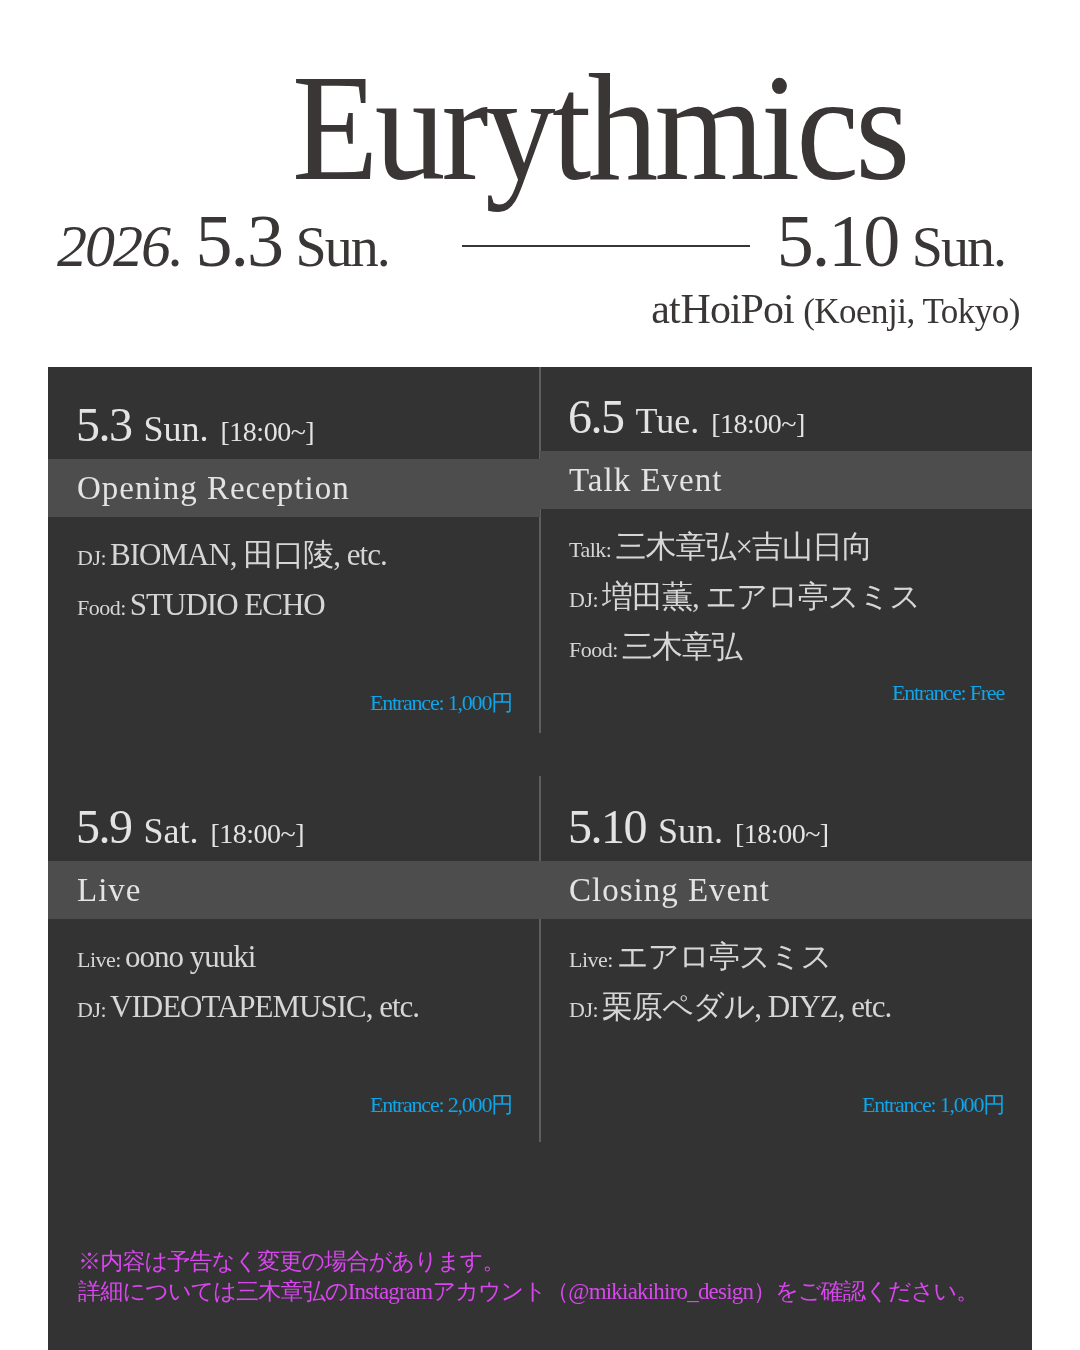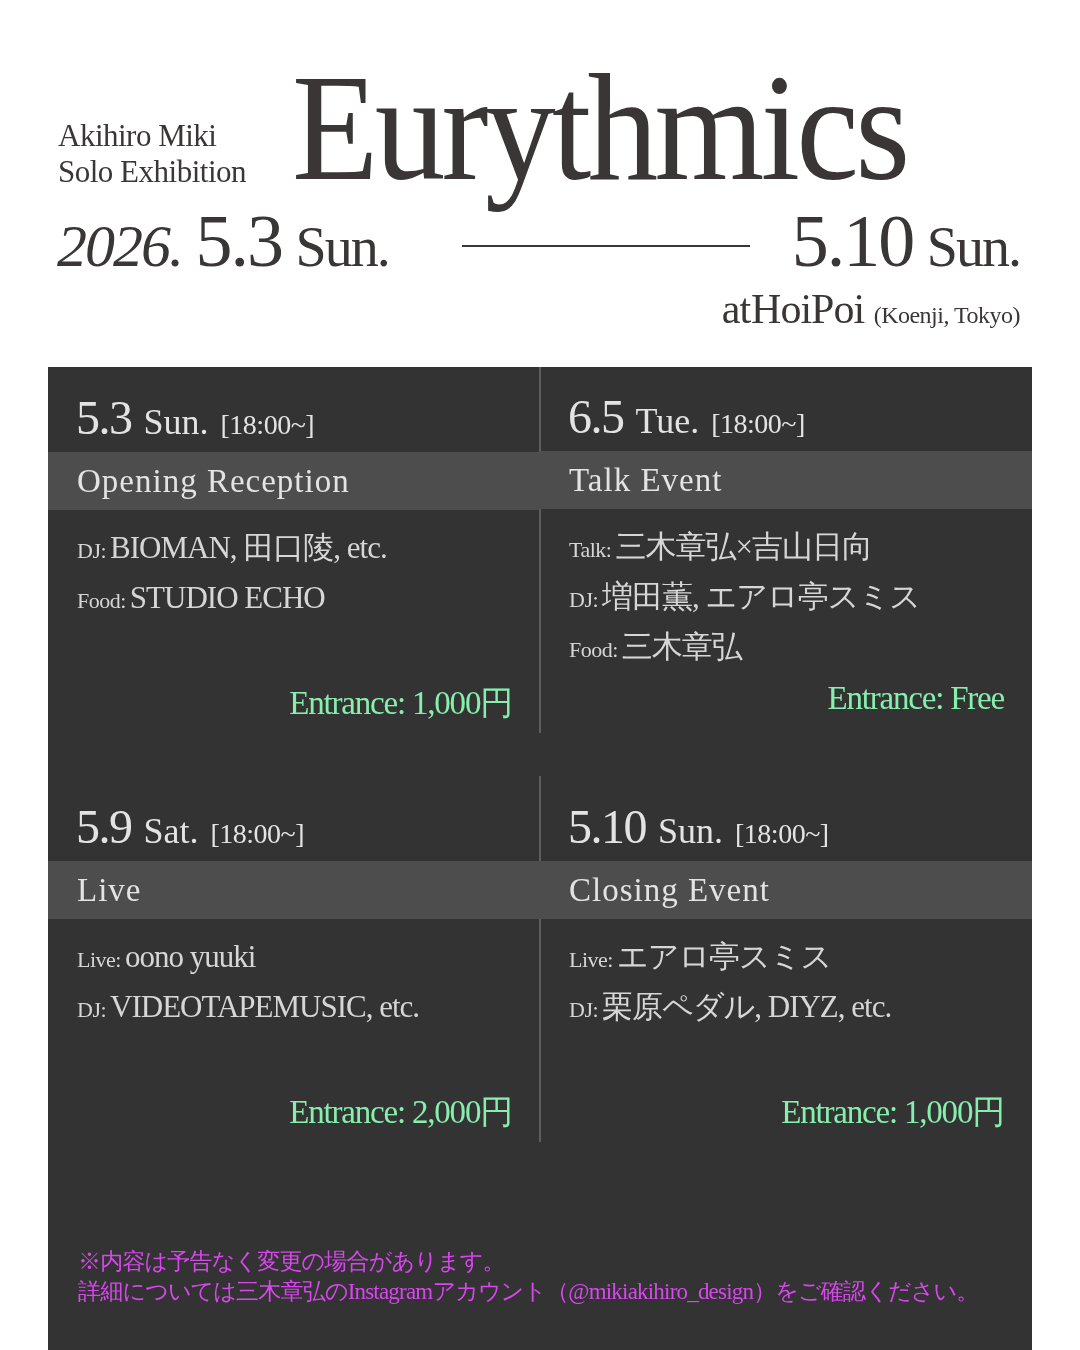--- a/index.html
+++ b/index.html
@@ -20,44 +20,44 @@
       position: absolute; left: 57px; top: 206px;
       font-size: 62px; line-height: 70px; letter-spacing: -2px; white-space: nowrap;
     }
     .date-start .year { font-size: 60px; font-style: italic; }
     .date-start .md { font-size: 74px; }
     .date-start .dow { font-size: 56px; }
     .dash-line {
       position: absolute; left: 462px; top: 245px; width: 288px; height: 2px; background: #3a3636;
     }
     .date-end {
-      position: absolute; right: 60px; top: 206px;
+      position: absolute; right: 75px; top: 206px;
       font-size: 62px; line-height: 70px; letter-spacing: -2px; white-space: nowrap;
     }
     .date-end .md { font-size: 74px; }
     .date-end .dow { font-size: 56px; }
     .venue {
       position: absolute; right: 60px; top: 284px;
       font-size: 42px; line-height: 50px; white-space: nowrap; letter-spacing: -1px;
     }
     .venue .at { margin-right: 1px; }
-    .venue .loc { font-size: 24px; letter-spacing: -0.5px; }
+    .venue .loc { font-size: 35px; letter-spacing: -0.5px; }
 
     .panel {
       position: absolute; left: 48px; top: 367px; width: 984px; height: 983px;
       background: #333333;
     }
     .divider {
       position: absolute; left: 491px; width: 2px; background: #5e5e5e;
     }
     .divider.top { top: 0; height: 366px; }
     .divider.bottom { top: 409px; height: 366px; }
 
     .event { position: absolute; width: 492px; height: 370px; color: #d8d8d8; }
-    .event.e0 { left: 0; top: 1px; text-decoration: underline; }
+    .event.e0 { left: 0; top: 8px; text-decoration: underline; }
     .event.e1 { left: 492px; top: 0; }
     .event.e2 { left: 0; top: 410px; }
     .event.e3 { left: 492px; top: 410px; }
 
     .ev-head {
       position: absolute; left: 28px; top: 22px; white-space: nowrap;
       color: #e3e3e3;
     }
     .ev-head .md { font-size: 48px; letter-spacing: -1.5px; }
     .ev-head .dow { font-size: 36px; margin-left: 12px; }
@@ -71,36 +71,32 @@
       position: absolute; left: 29px; top: 10px;
       font-size: 33px; line-height: 38px; letter-spacing: 1px; color: #e3e3e3; white-space: nowrap;
     }
     .lines { position: absolute; left: 29px; top: 160px; }
     .line { height: 50px; line-height: 40px; white-space: nowrap; color: #d6d6d6; }
     .line .role { font-size: 22px; letter-spacing: -0.5px; margin-right: 4px; }
     .line .names { font-size: 31px; letter-spacing: -1px; }
 
     .entrance {
       position: absolute; right: 28px; top: 313px;
-      font-size: 33px; letter-spacing: -1.2px; white-space: nowrap; color: #86efac;
+      font-size: 22px; letter-spacing: -1.2px; white-space: nowrap; color: #0ea5e9;
     }
 
     .notice {
       position: absolute; left: 30px; top: 880px;
       font-size: 23px; line-height: 30px; color: #d946ef; letter-spacing: -0.8px;
     }
   </style>
 </head>
 <body>
 
 <div class="header">
-  <div class="artist">
-    <div>Akihiro Miki</div>
-    <div>Solo Exhibition</div>
-  </div>
   <div class="title">Eurythmics</div>
 
   <div class="date-start">
     <span class="year">2026.</span>
     <span class="md">5.3</span>
     <span class="dow">Sun.</span>
   </div>
   <div class="dash-line"></div>
   <div class="date-end">
     <span class="md">5.10</span>

